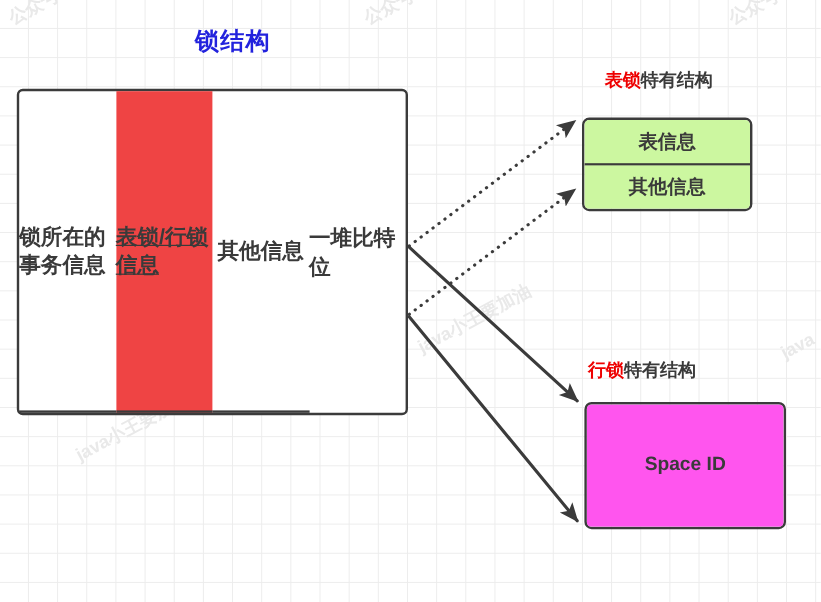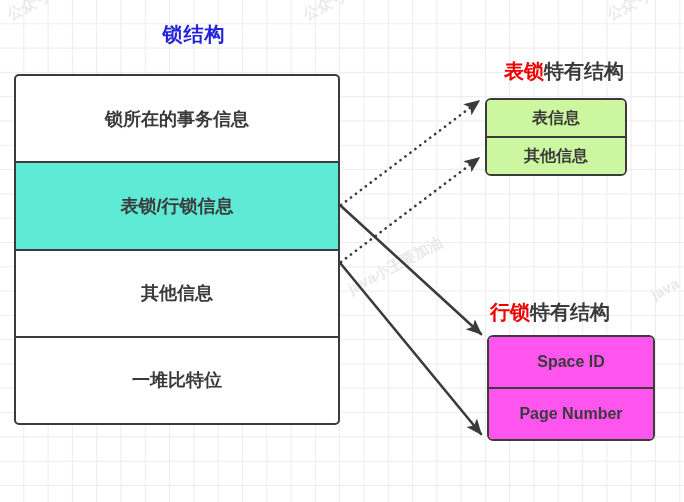--- a/index.html
+++ b/index.html
@@ -46,48 +46,49 @@
     letter-spacing: 1px;
     margin-left: 20px;
   }
 
   
   #lock-struct {
     position: absolute;
     left: 14px;
     top: 74px;
     width: 326px;
-    height: 351px;
+    height: 272px;
     border: 2.5px solid #3b3b3b;
     border-radius: 5px;
     box-sizing: border-box;
     background: #ffffff;
     display: flex;
-    flex-direction: column;
+    flex-direction: row;
   }
   .lock-row {
     flex: 1 1 0;
     border-bottom: 2.5px solid #3b3b3b;
     display: flex;
     align-items: center;
     justify-content: center;
     font-size: 18px;
     font-weight: bold;
     color: #3a3a3a;
     box-sizing: border-box;
   }
-  .lock-row:last-child { border-bottom: none; text-align: center; }
+  .lock-row:last-child { border-bottom: none; }
   .lock-row.highlight {
-    background: #5eead4;
+    background: #ef4444;
+    text-decoration: underline;
   }
 
   
   .group-label {
     position: absolute;
-    font-size: 20px;
+    font-size: 15px;
     font-weight: bold;
     color: #3a3a3a;
     white-space: nowrap;
   }
   .group-label .hl { color: #ee0000; }
 
   .stack {
     position: absolute;
     border: 2.5px solid #3b3b3b;
     border-radius: 6px;
@@ -166,23 +167,20 @@
   </div>
 
   <div class="group-label" style="left:490px; top:299px;">
     <span class="hl">行锁</span><span>特有结构</span>
   </div>
 
   <div class="stack" id="row-stack">
     <div class="cell">
       <span>Space ID</span>
     </div>
-    <div class="cell">
-      <span>Page Number</span>
-    </div>
   </div>
 
   <svg id="connectors" viewBox="0 0 684 502" xmlns="http://www.w3.org/2000/svg">
     <defs>
       <marker id="arrowhead" markerWidth="7" markerHeight="7" refX="5.6" refY="3" orient="auto" markerUnits="strokeWidth">
         <path d="M0,0.4 L6.2,3 L0,5.6 L1.4,3 Z" fill="#3b3b3b"></path>
       </marker>
     </defs>
 
     <line x1="341" y1="205" x2="479" y2="101" stroke="#3b3b3b" stroke-width="2.6" stroke-linecap="round" stroke-dasharray="0.2 6" marker-end="url(#arrowhead)"></line>

